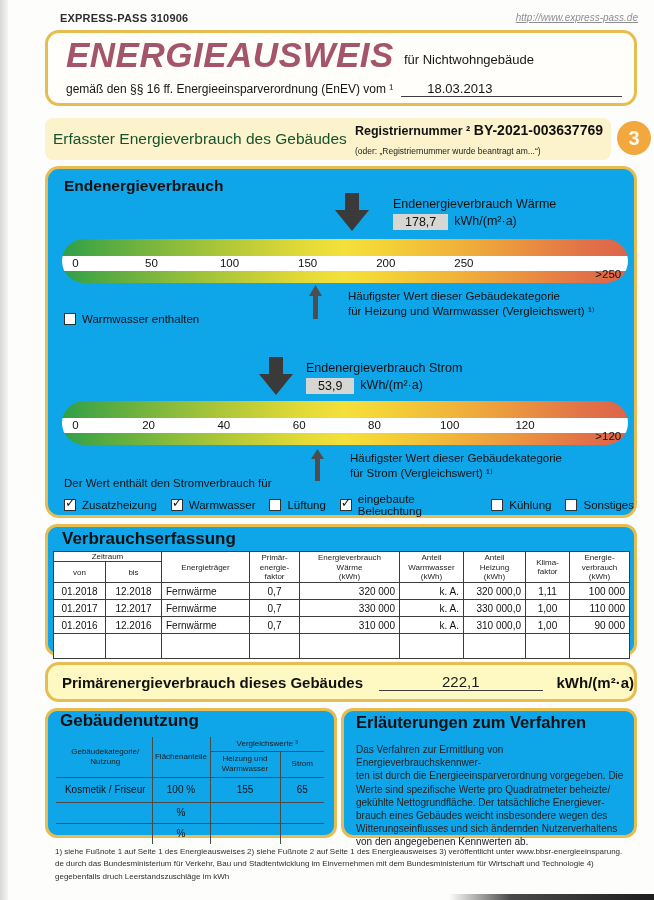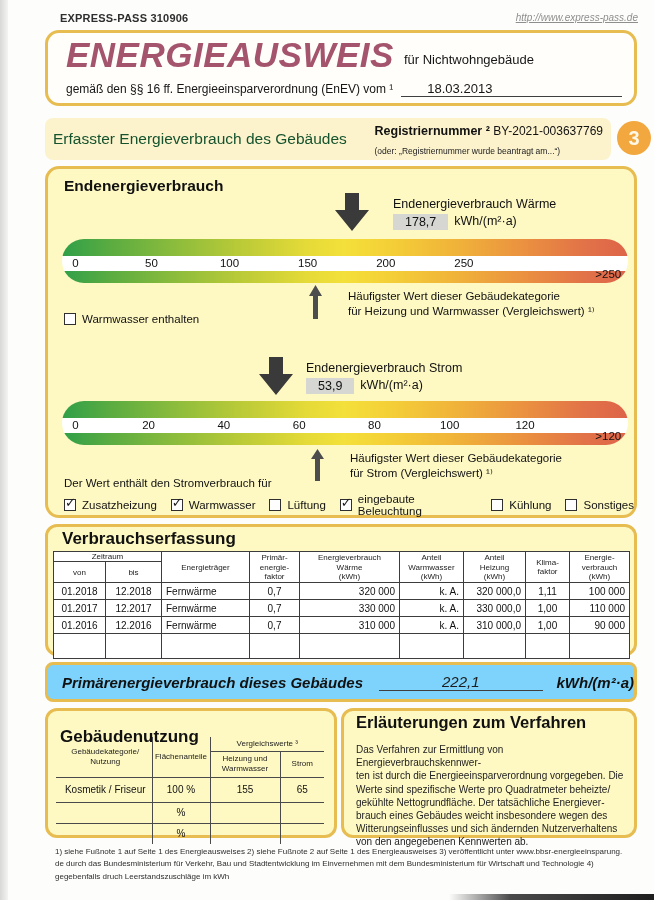--- a/index.html
+++ b/index.html
@@ -10,37 +10,37 @@
     color:#1c1c1c;
   }
   .abs{position:absolute;}
   
   .scan-left{left:0;top:0;width:8px;height:900px;background:linear-gradient(90deg,#d8d8d6,#f4f4f2);}
   .scan-bottom{right:0;bottom:0;width:205px;height:6px;background:linear-gradient(90deg,rgba(80,80,80,0),#4a4a4a 30%,#1e1e1e 100%);}
   
   .hdr-left{left:60px;top:12px;font-size:11px;font-weight:600;color:#2f2f2f;letter-spacing:.2px;}
   .hdr-right{right:16px;top:12px;font-size:10px;font-style:italic;color:#8e8e8e;text-decoration:underline;}
   
-  .goldbox{border:3px solid #e7bd52;border-radius:14px;background:#fef9c3;}
+  .goldbox{border:3px solid #e7bd52;border-radius:14px;background:#0ea5e9;}
   .whitebox{border:3px solid #e7bd52;border-radius:14px;background:#fffdf6;}
   
   .title-box{left:45px;top:30px;width:586px;height:70px;background:#fffefa;}
   .title-row{position:absolute;left:18px;top:4px;display:flex;align-items:flex-end;}
   .title-main{font-size:35px;font-weight:bold;font-style:italic;color:#a4546d;letter-spacing:.5px;line-height:1;}
   .title-sub{font-size:13px;color:#161616;margin-left:10px;padding-bottom:5px;}
   .law-row{position:absolute;left:18px;top:46px;right:12px;display:flex;align-items:flex-end;}
   .law-text{font-size:12px;color:#161616;padding-bottom:1px;white-space:nowrap;}
   .date-line{flex:1;margin-left:8px;border-bottom:1.5px solid #3f3f3f;display:flex;align-items:flex-end;height:17px;}
   .date-val{font-size:13px;margin-left:26px;color:#161616;}
   
   .section-bar{left:45px;top:118px;width:566px;height:42px;background:#fcf3cd;border-radius:8px;display:flex;align-items:center;}
   .section-title{font-size:15.5px;font-weight:normal;margin-left:8px;color:#14532d;}
   .reg-block{margin-left:auto;margin-right:8px;line-height:1.2;text-align:left;}
   .reg-l1{font-size:12.5px;font-weight:bold;color:#111;}
-  .reg-num{font-size:12px;font-weight:normal;}
+  .reg-num{font-size:14px;font-weight:bold;}
   .reg-l2{font-size:8.5px;color:#222;}
   .badge{left:617px;top:121px;width:34px;height:34px;border-radius:50%;background:#f2a83e;display:flex;align-items:center;justify-content:center;font-size:20px;font-weight:bold;color:rgba(255,252,240,.95);}
   
   .main-box{left:45px;top:166px;width:586px;height:346px;}
   .box-title{position:absolute;left:16px;top:8px;font-size:15.5px;font-weight:bold;color:#111;}
   .ann-label{font-size:12.5px;color:#111;}
   .val-row{display:flex;margin-top:3px;}
   .val-box{background:#d6d6d3;padding:1px 12px;font-size:12.5px;color:#111;}
   .val-unit{font-size:12.5px;margin-left:6px;color:#111;}
   .scale{position:absolute;left:14px;width:566px;height:44px;border-radius:22px;overflow:hidden;}
@@ -65,27 +65,27 @@
   .verb-table th,.verb-table td{border:1px solid #3c3c3c;}
   .verb-table th{font-size:8px;font-weight:normal;white-space:pre-line;text-align:center;vertical-align:middle;line-height:1.15;padding:0 1px;}
   .verb-table td{font-size:10px;padding:0 4px;height:16px;color:#111;}
   .r-zeit{height:10px;}
   .r-sub th{height:20px;}
   .td-c{text-align:center;}
   .td-l{text-align:left;padding-left:6px;}
   .td-r{text-align:right;padding-right:12px;}
   .row-empty td{height:24px;}
   
-  .prim-bar{left:45px;top:662px;width:586px;height:34px;border-radius:8px;background:#7dd3fc;border:3px solid #e7bd52;display:flex;align-items:center;font-style:italic;}
+  .prim-bar{left:45px;top:662px;width:586px;height:34px;border-radius:14px;background:#fef9c3;border:3px solid #e7bd52;display:flex;align-items:center;}
   .prim-label{font-size:15px;font-weight:bold;margin-left:14px;color:#111;white-space:nowrap;}
   .prim-line{width:205px;margin-left:16px;border-bottom:1.5px solid #3f3f3f;text-align:center;font-size:15px;height:16px;line-height:16px;}
   .prim-unit{font-size:15px;font-weight:bold;margin-left:14px;color:#111;}
   
   .nutz-box{left:45px;top:708px;width:286px;height:124px;border-radius:12px;}
-  .nutz-title{position:absolute;left:12px;top:16px;font-size:17px;font-weight:bold;color:#111;}
+  .nutz-title{position:absolute;left:12px;top:0;font-size:17px;font-weight:bold;color:#111;}
   .nutz-table{position:absolute;left:8px;top:26px;width:268px;border-style:hidden;background:transparent;}
   .nutz-table th,.nutz-table td{border:1px solid #4a4a4a;}
   .nutz-table th{font-size:8px;font-weight:normal;white-space:pre-line;vertical-align:middle;text-align:center;line-height:1.25;}
   .nutz-table td{font-size:10px;color:#111;text-align:center;}
   .nutz-kat{text-align:left;padding-left:4px;}
   .nutz-r1 td{height:22px;}
   .nutz-r td{height:18px;}
   
   .erl-box{left:341px;top:708px;width:290px;height:124px;border-radius:12px;}
   .erl-title{position:absolute;left:12px;top:2px;font-size:16.5px;font-weight:bold;color:#111;}

